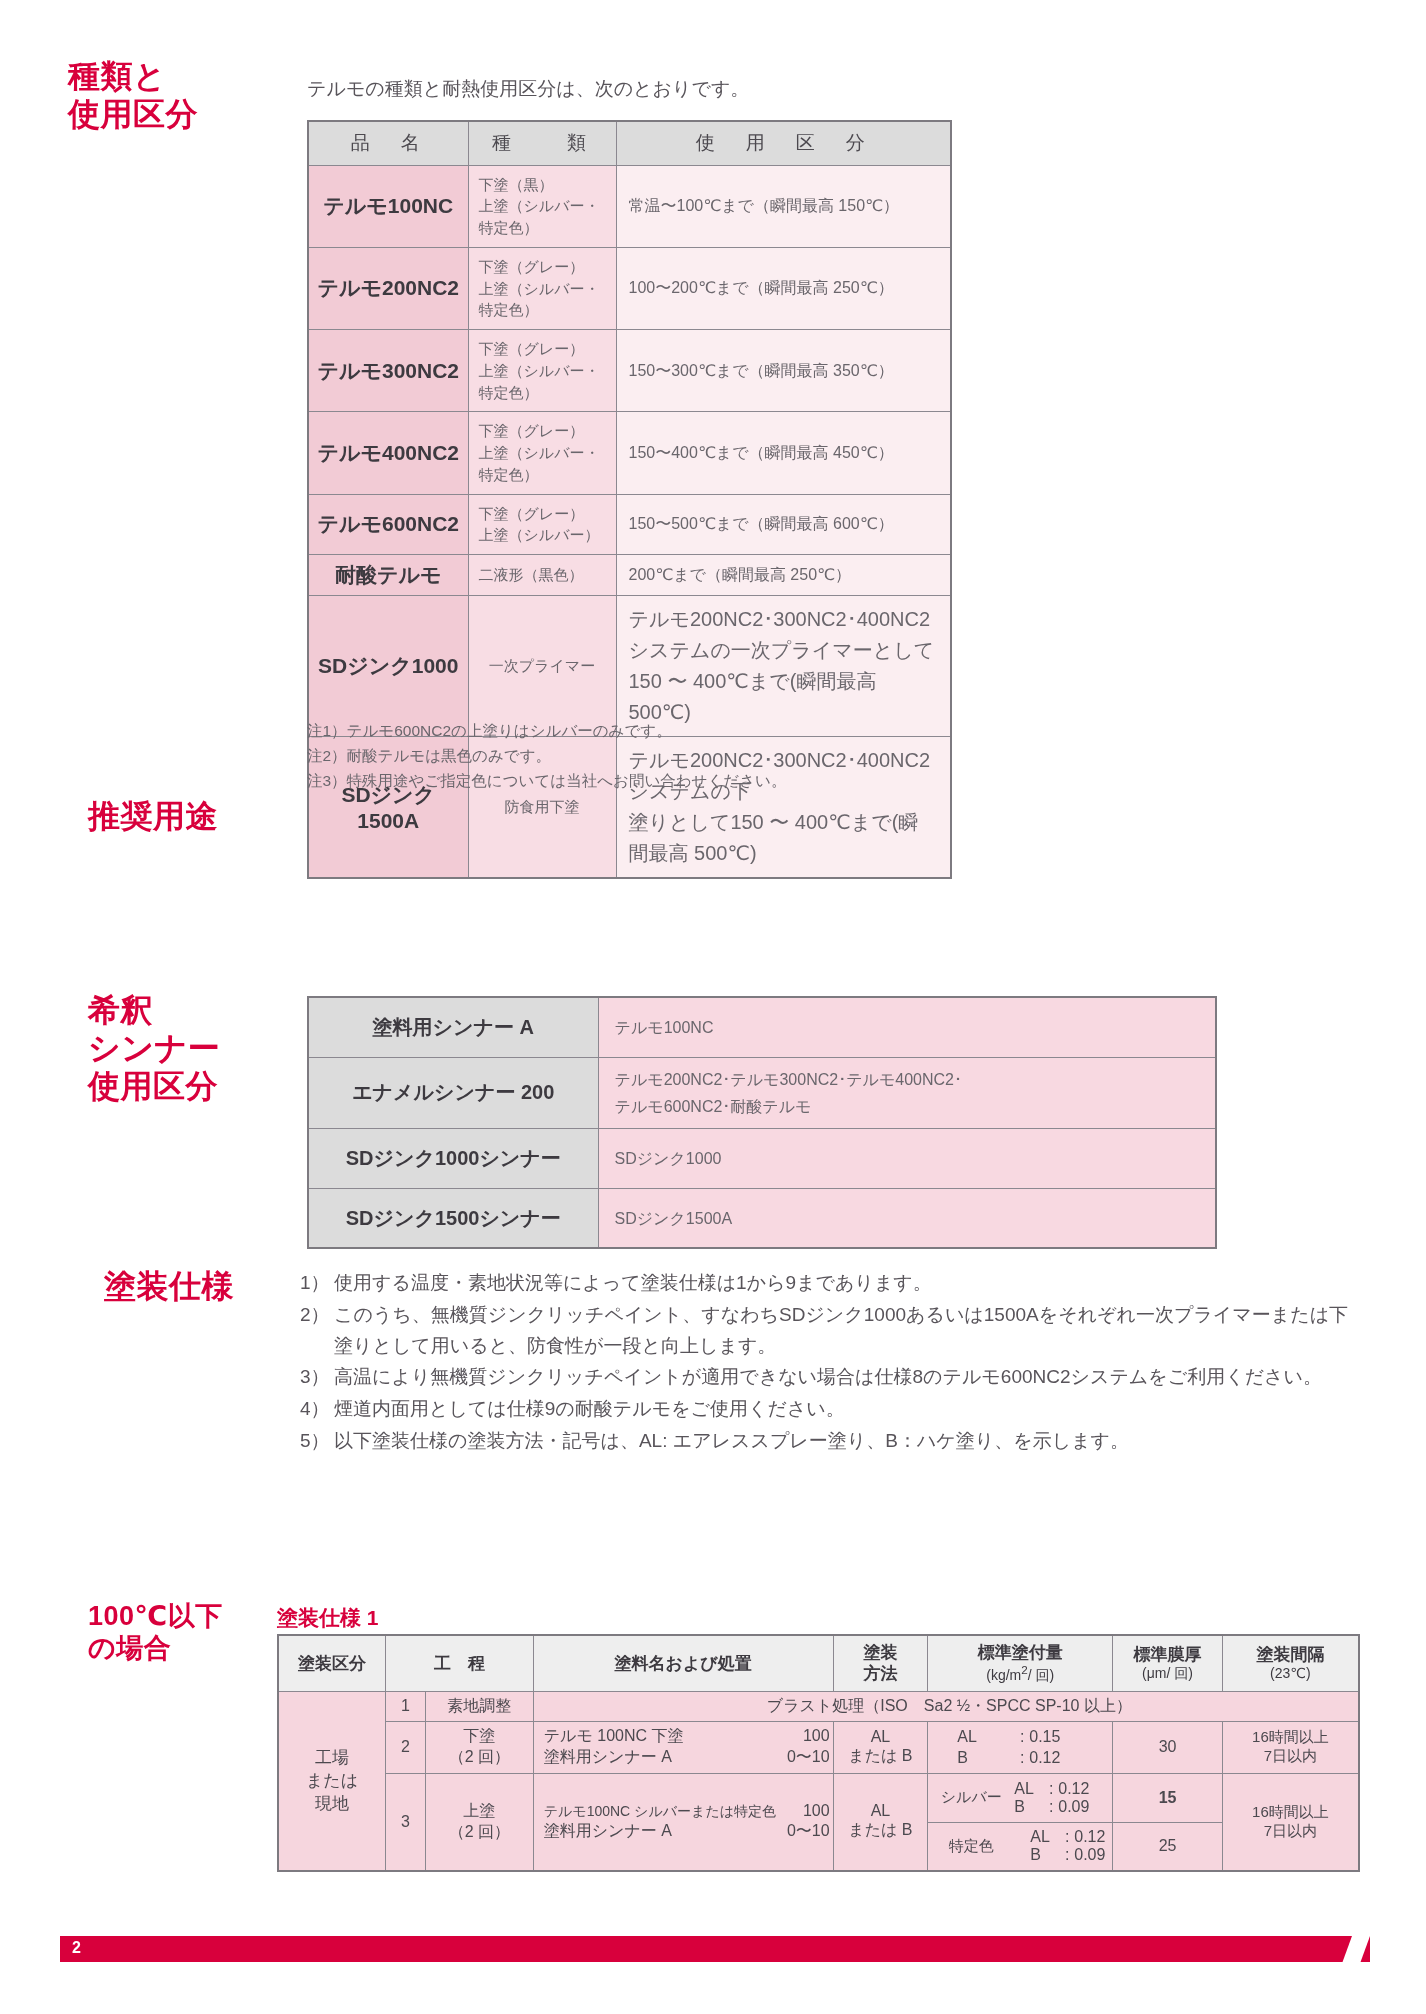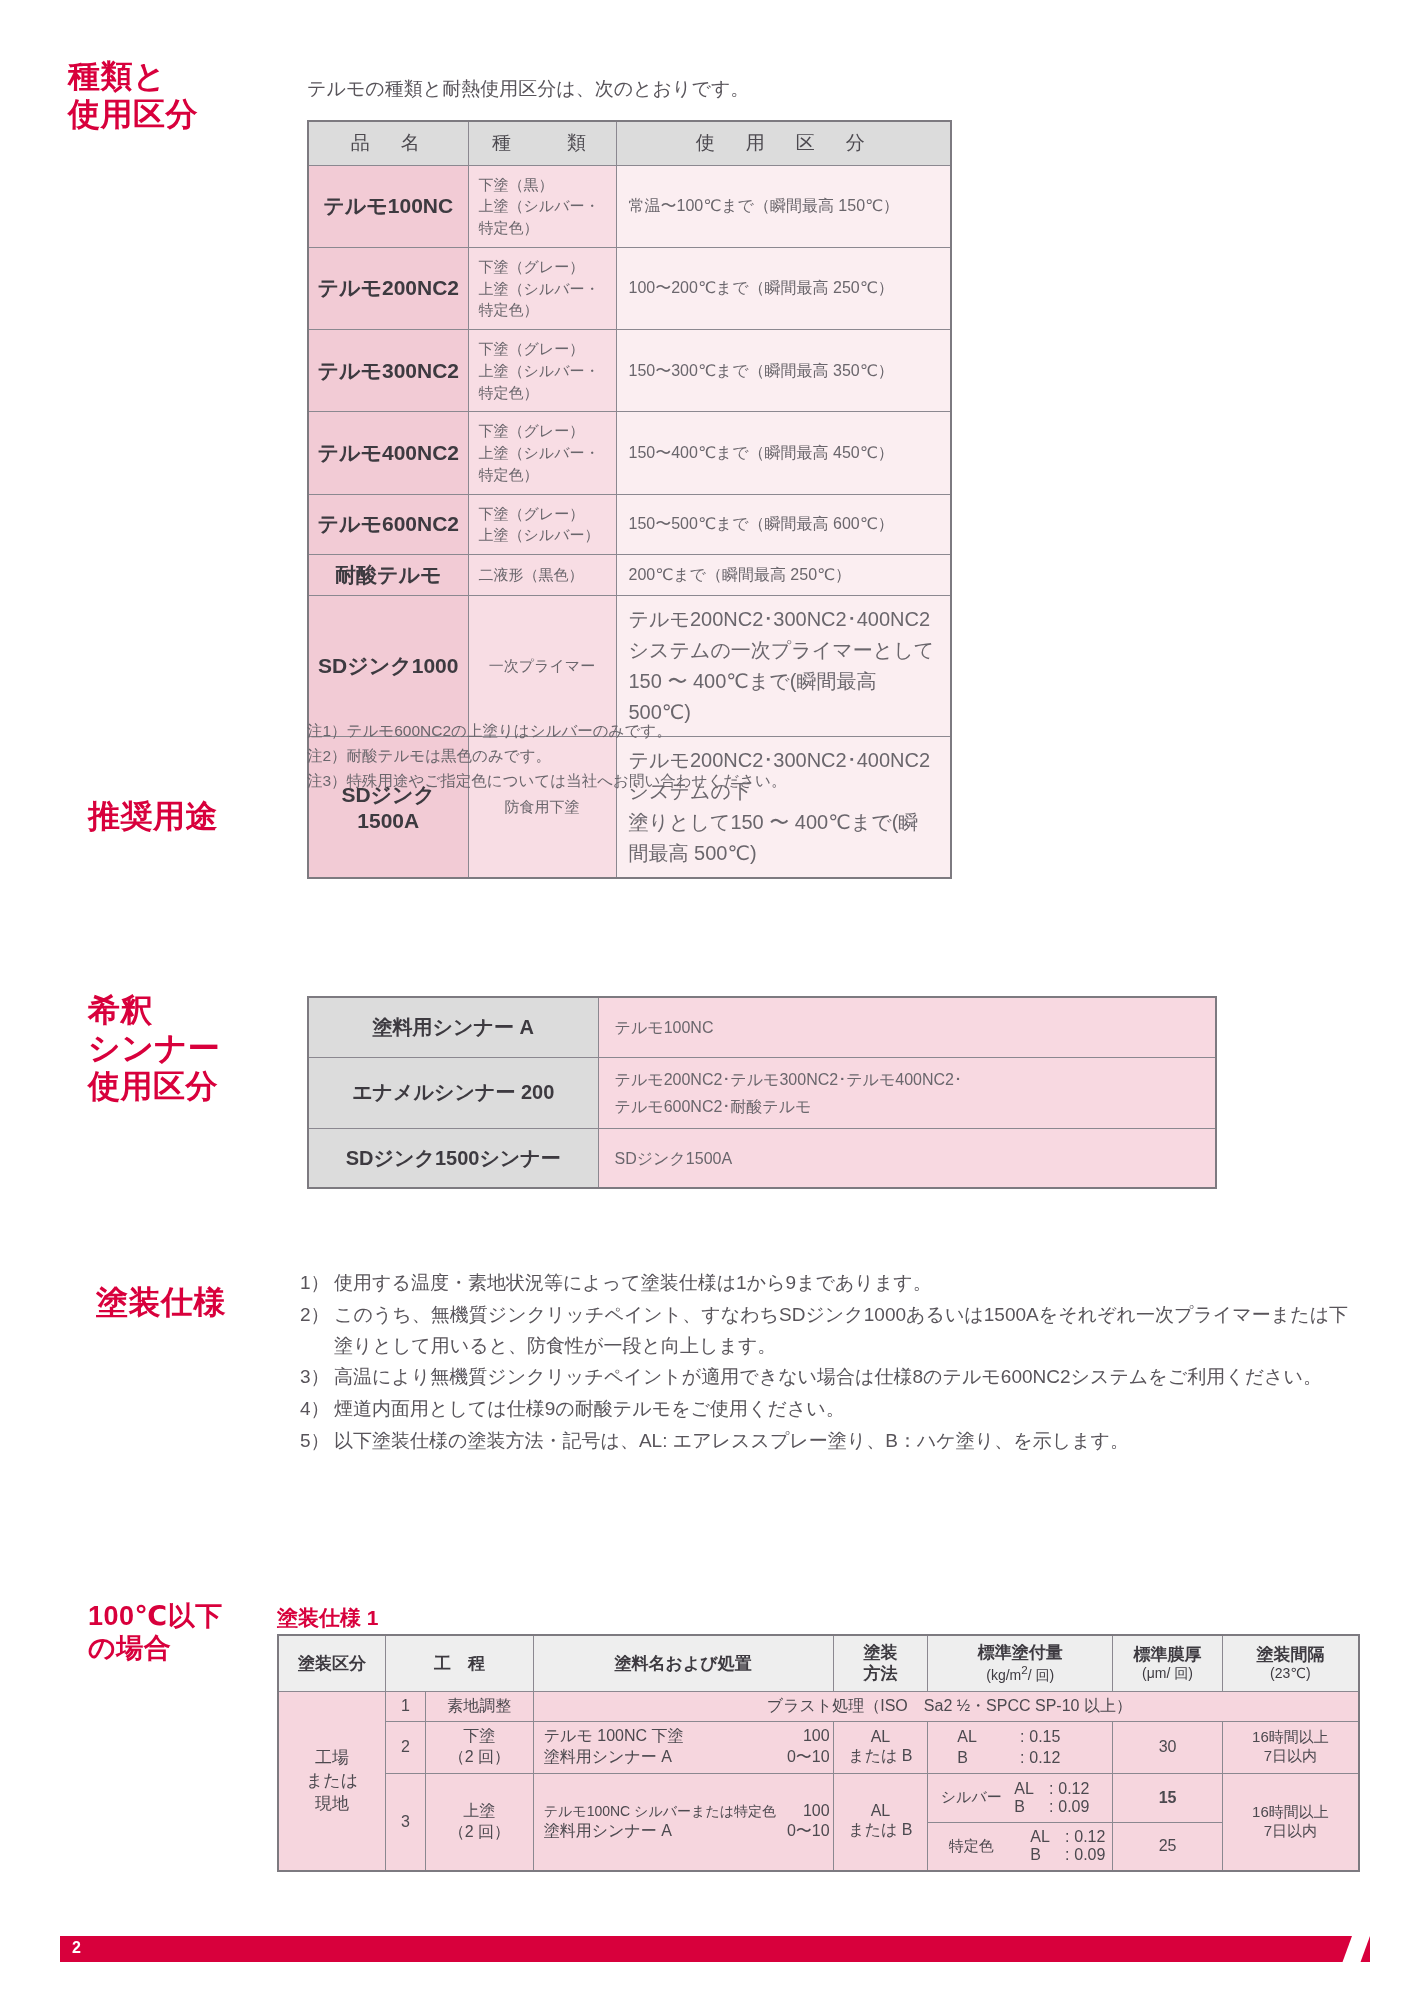--- a/index.html
+++ b/index.html
@@ -253,27 +253,31 @@
         <tr>
       <td class="tname">塗料用シンナー A</td>
       <td class="tuse" style="white-space:pre-line; height:60px;">テルモ100NC</td>
     </tr>
     <tr>
       <td class="tname">エナメルシンナー 200</td>
       <td class="tuse" style="white-space:pre-line; height:68px;">テルモ200NC2･テルモ300NC2･テルモ400NC2･
 テルモ600NC2･耐酸テルモ</td>
     </tr>
     <tr>
+      <td class="tname">SDジンク1000シンナー</td>
+      <td class="tuse" style="white-space:pre-line; height:60px;">SDジンク1000</td>
+    </tr>
+    <tr>
       <td class="tname">SDジンク1500シンナー</td>
       <td class="tuse" style="white-space:pre-line; height:60px;">SDジンク1500A</td>
     </tr>
   </tbody>
     </table>
 
-  <div class="side-head" style="left:96px; top:1268px;margin-top:16px;">
+  <div class="side-head" style="left:104px; top:1268px;">
     <div>塗装仕様</div>
   </div>
 
   <div class="spec-list">
     <div class="li">
       <span class="num">1）</span>
       <span class="txt">使用する温度・素地状況等によって塗装仕様は1から9まであります。</span>
     </div>
     <div class="li">
       <span class="num">2）</span>

